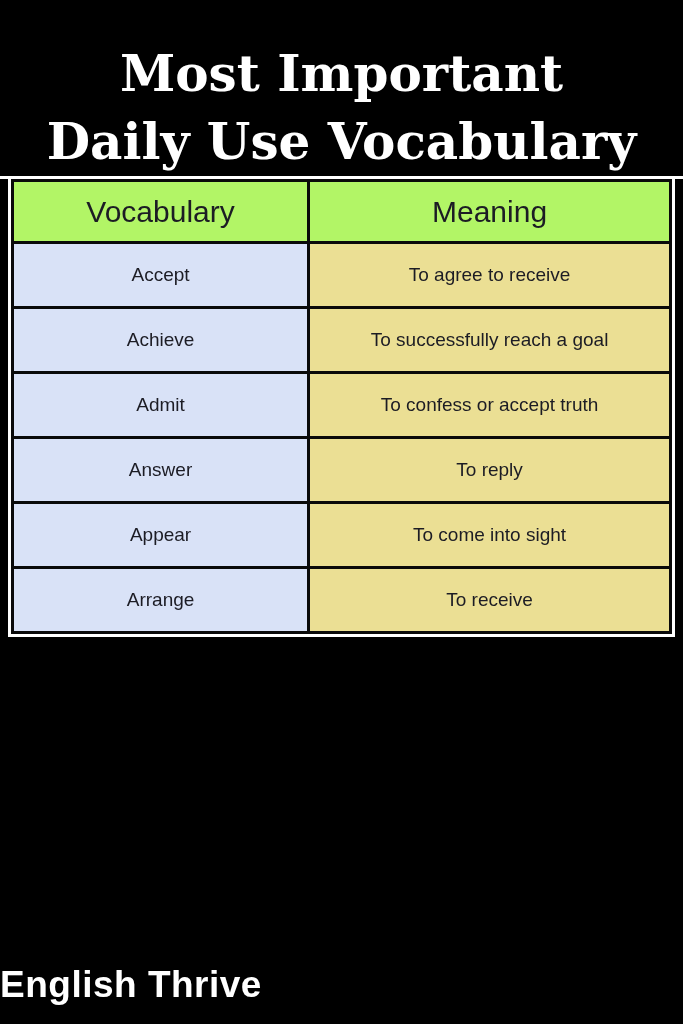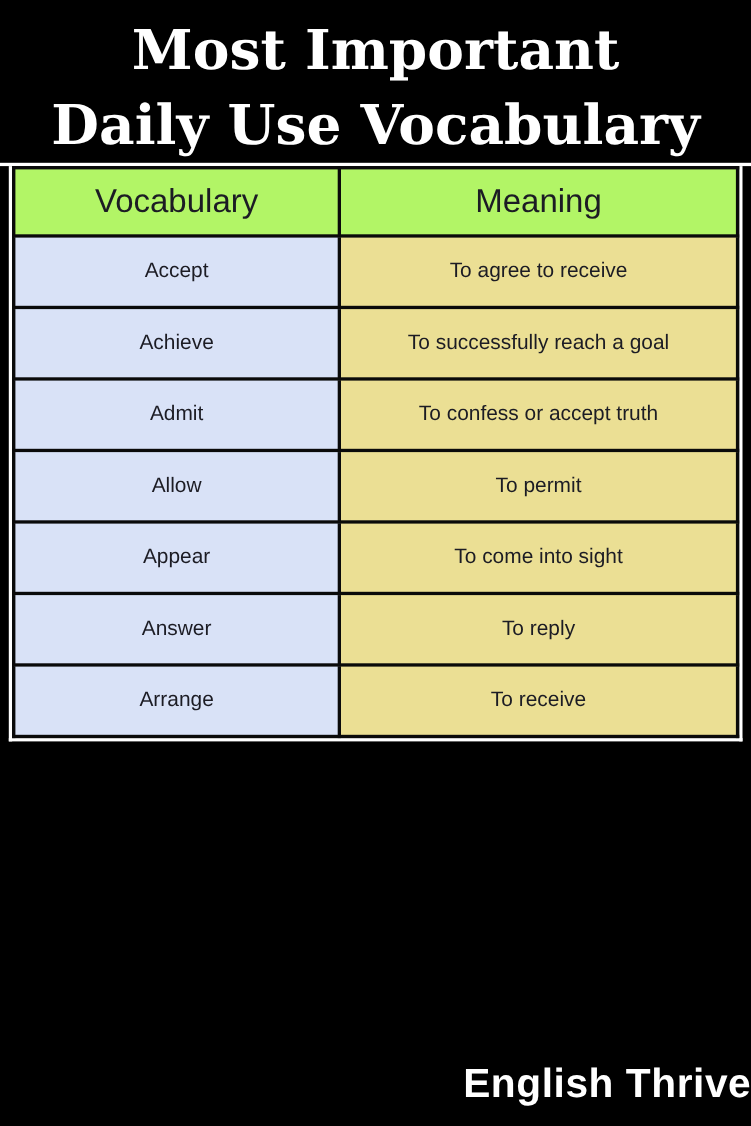--- a/index.html
+++ b/index.html
@@ -19,20 +19,21 @@
     width: 683px;
     height: 1024px;
     background: var(--bg);
     font-family: "Liberation Sans", sans-serif;
     overflow: hidden;
   }
   .title-block {
     padding-top: 12px;
     text-align: center;
     border-bottom: 3px solid var(--outline-white);
+    margin-top: 28px;
   }
   .title-line {
     color: var(--title-white);
     font-family: "DejaVu Serif", "Liberation Serif", serif;
     font-weight: 900;
     font-size: 50px;
     line-height: 1.36;
     letter-spacing: 0px;
     white-space: nowrap;
   }
@@ -62,21 +63,21 @@
     font-weight: 400;
     height: 62px;
   }
   table.vocab td { font-size: 19px; height: 65px; line-height: 1.3; }
   td.word-cell { background: var(--word-blue); }
   td.meaning-cell { background: var(--meaning-yellow); }
   .footer {
     position: absolute;
     left: 0; right: 0;
     bottom: 18px;
-    text-align: right;
+    text-align: left;
   }
   .brand {
     color: var(--title-white);
     font-size: 37px;
     font-weight: 700;
     letter-spacing: 0.5px;
   }
 </style>
 </head>
 <body>
@@ -107,30 +108,26 @@
           </tr>
           <tr>
             <td class="word-cell">Achieve</td>
             <td class="meaning-cell">To successfully reach a goal</td>
           </tr>
           <tr>
             <td class="word-cell">Admit</td>
             <td class="meaning-cell">To confess or accept truth</td>
           </tr>
           <tr>
-            <td class="word-cell">Allow</td>
-            <td class="meaning-cell">To permit</td>
+            <td class="word-cell">Answer</td>
+            <td class="meaning-cell">To reply</td>
           </tr>
           <tr>
             <td class="word-cell">Appear</td>
             <td class="meaning-cell">To come into sight</td>
-          </tr>
-          <tr>
-            <td class="word-cell">Answer</td>
-            <td class="meaning-cell">To reply</td>
           </tr>
           <tr>
             <td class="word-cell">Arrange</td>
             <td class="meaning-cell">To receive</td>
           </tr>
         </tbody>
     </table>
   </div>
 
   <div class="footer">

